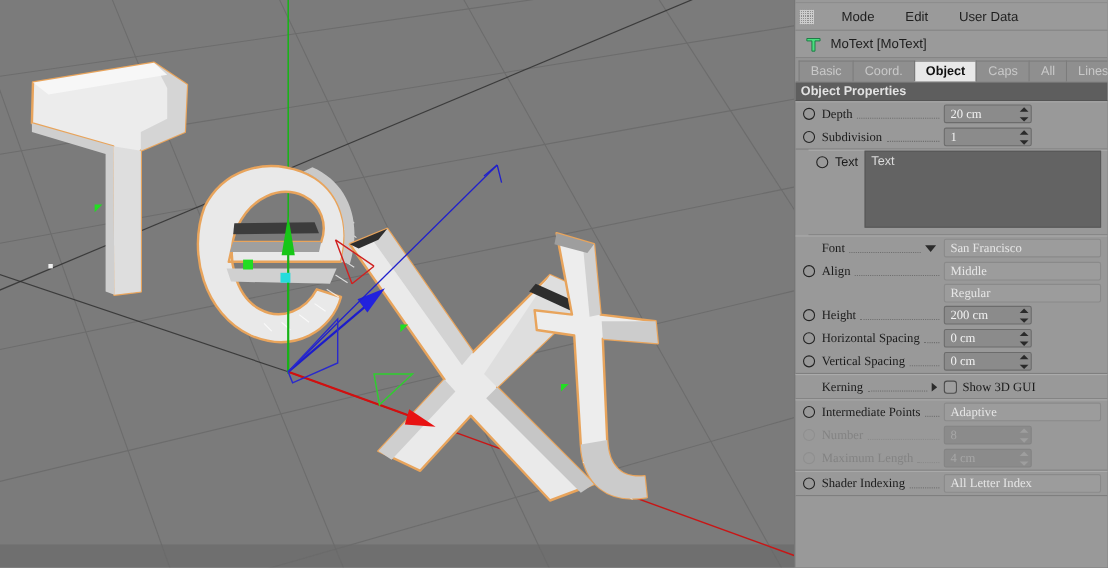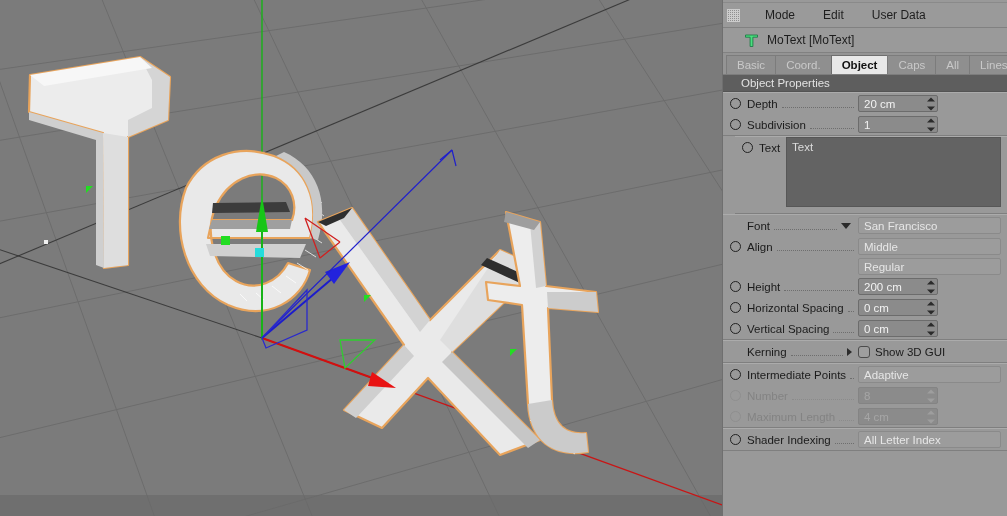--- a/index.html
+++ b/index.html
@@ -50,21 +50,21 @@
     opacity: .95;
   }
   .menu-item {
     padding: 1px 9px; font-size: 12px; color: #1e1e1e;
     white-space: nowrap; cursor: default;
   }
 
   
   .objrow {
     height: 25px; display: flex; align-items: center;
-    background: #9a9a9a; padding-left: 20px;
+    background: #9a9a9a; padding-left: 8px;
     border-bottom: 1px solid #818181;
   }
   .mot-icon { width: 17px; height: 17px; position: relative; margin-right: 7px; }
   .objname { font-size: 12px; color: #1d1d1d; }
 
   
   .tabrow {
     height: 22px; display: flex; align-items: stretch;
     background: #949494; padding: 2px 0 0 3px;
     border-bottom: 1px solid #7d7d7d;
@@ -83,30 +83,31 @@
   .tab:last-child { border-right: 1px solid #7c7c7c; }
   .tab.active {
     background: #e8e8e8; color: #111; font-weight: bold;
     border-color: #6e6e6e;
   }
 
   
   .sec-head {
     height: 17px; line-height: 17px;
     background: #5e5e5e; color: #e2e2e2;
-    font-size: 11.5px; font-weight: normal;
-    padding-left: 18px;
+    font-size: 11.5px; font-weight: bold;
+    padding-left: 5px;
     border-bottom: 1px solid #545454;
   }
 
   
   .group { border-bottom: 1px solid #7f7f7f; border-top: 1px solid #ababab; }
   .prow {
     height: 21px; display: flex; align-items: center;
     padding-left: 7px;
+    font-family: Liberation Serif, serif;
   }
   .radio {
     width: 11px; height: 11px; border-radius: 50%;
     border: 1.6px solid #222; background: transparent;
     flex: 0 0 auto; margin-right: 6px;
   }
   .radio.dim { border-color: #8f8f8f; }
   .radio.blank { border: none; background: none; }
   .lbl {
     font-size: 11.5px; color: #1b1b1b; white-space: nowrap;

